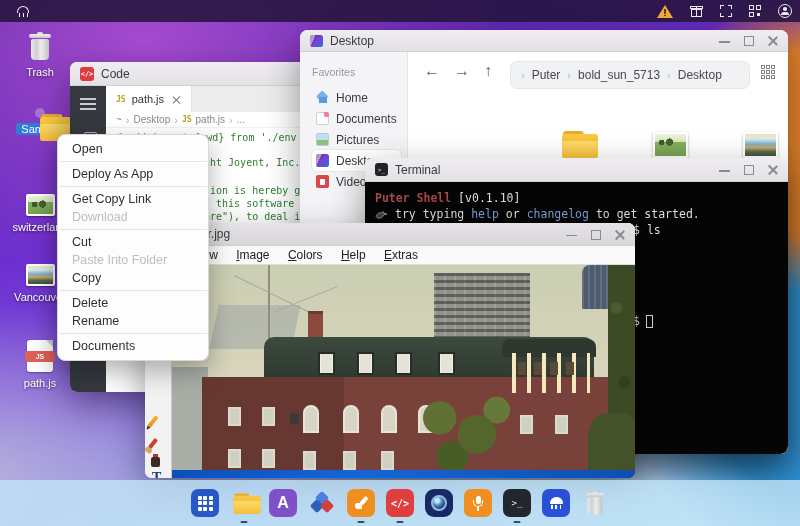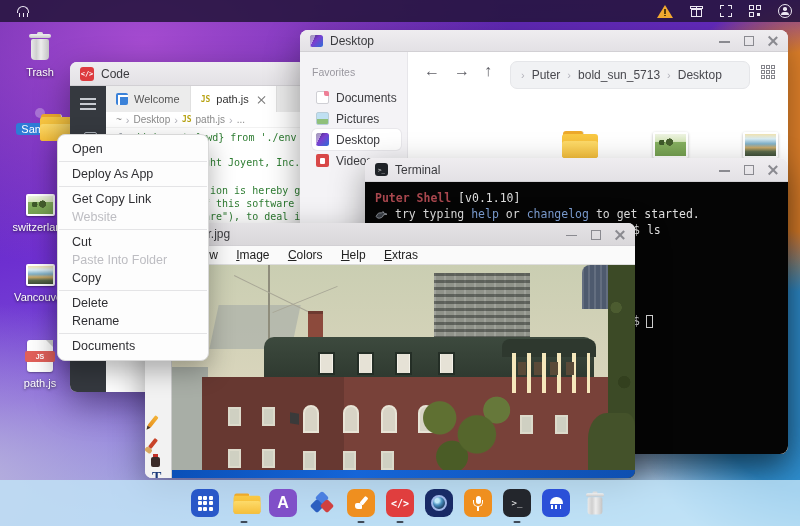--- a/index.html
+++ b/index.html
@@ -272,24 +272,20 @@
       <span class="code-ico">&lt;/&gt;</span>
       <span class="tt">Code</span>
     </div>
     <div id="code-body">
       <div id="code-side">
         <span class="hamb"></span>
         <span class="copy-ico"></span>
       </div>
       <div id="code-main">
         <div id="tabbar">
-          <div class="tab">
-            <span class="welcome-ico"></span>
-            <span>Welcome</span>
-          </div>
           <div class="tab active">
             <span class="js-badge">JS</span>
             <span>path.js</span>
             <span class="tab-x"></span>
           </div>
         </div>
         <div id="crumbline">
           <span>~</span>
             <span class="chev">›</span>
           <span>Desktop</span>
@@ -317,20 +313,27 @@
       <span class="tt">Desktop</span>
       <span class="ctls">
         <span class="ctl ctl-min"></span>
         <span class="ctl ctl-max"></span>
         <span class="ctl ctl-close"></span>
       </span>
     </div>
     <div id="fm-body">
       <div id="fm-side">
         <div class="hdr">Favorites</div>
+        <div class="fm-item">
+          <span class="si si-home">
+              <span class="roof"></span>
+              <span class="base"></span>
+            </span>
+          <span>Home</span>
+        </div>
         <div class="fm-item">
           <span class="si si-doc"></span>
           <span>Documents</span>
         </div>
         <div class="fm-item">
           <span class="si si-pic"></span>
           <span>Pictures</span>
         </div>
         <div class="fm-item sel">
           <span class="si si-desk"></span>
@@ -489,21 +492,21 @@
       </div>
     </div>
   </div>
 
   <div id="ctxmenu">
     <div class="mi">Open</div>
     <div class="msep"></div>
     <div class="mi">Deploy As App</div>
     <div class="msep"></div>
     <div class="mi">Get Copy Link</div>
-    <div class="mi dis">Website</div>
+    <div class="mi dis">Download</div>
     <div class="msep"></div>
     <div class="mi">Cut</div>
     <div class="mi dis">Paste Into Folder</div>
     <div class="mi">Copy</div>
     <div class="msep"></div>
     <div class="mi">Delete</div>
     <div class="mi">Rename</div>
     <div class="msep"></div>
     <div class="mi">Documents</div>
   </div>

